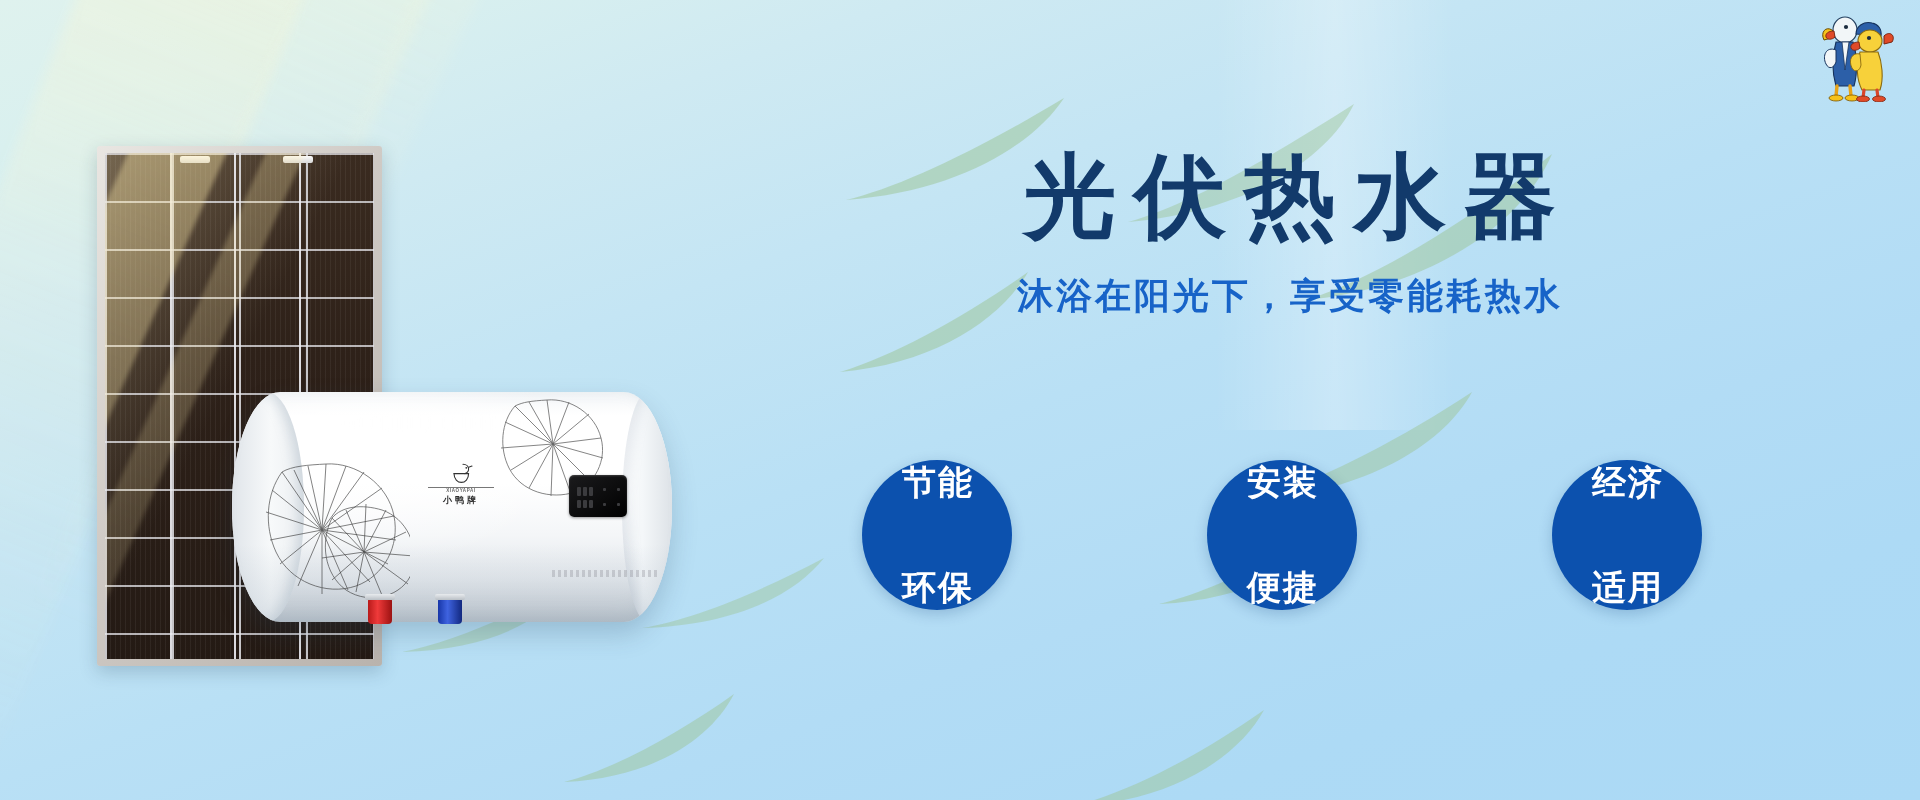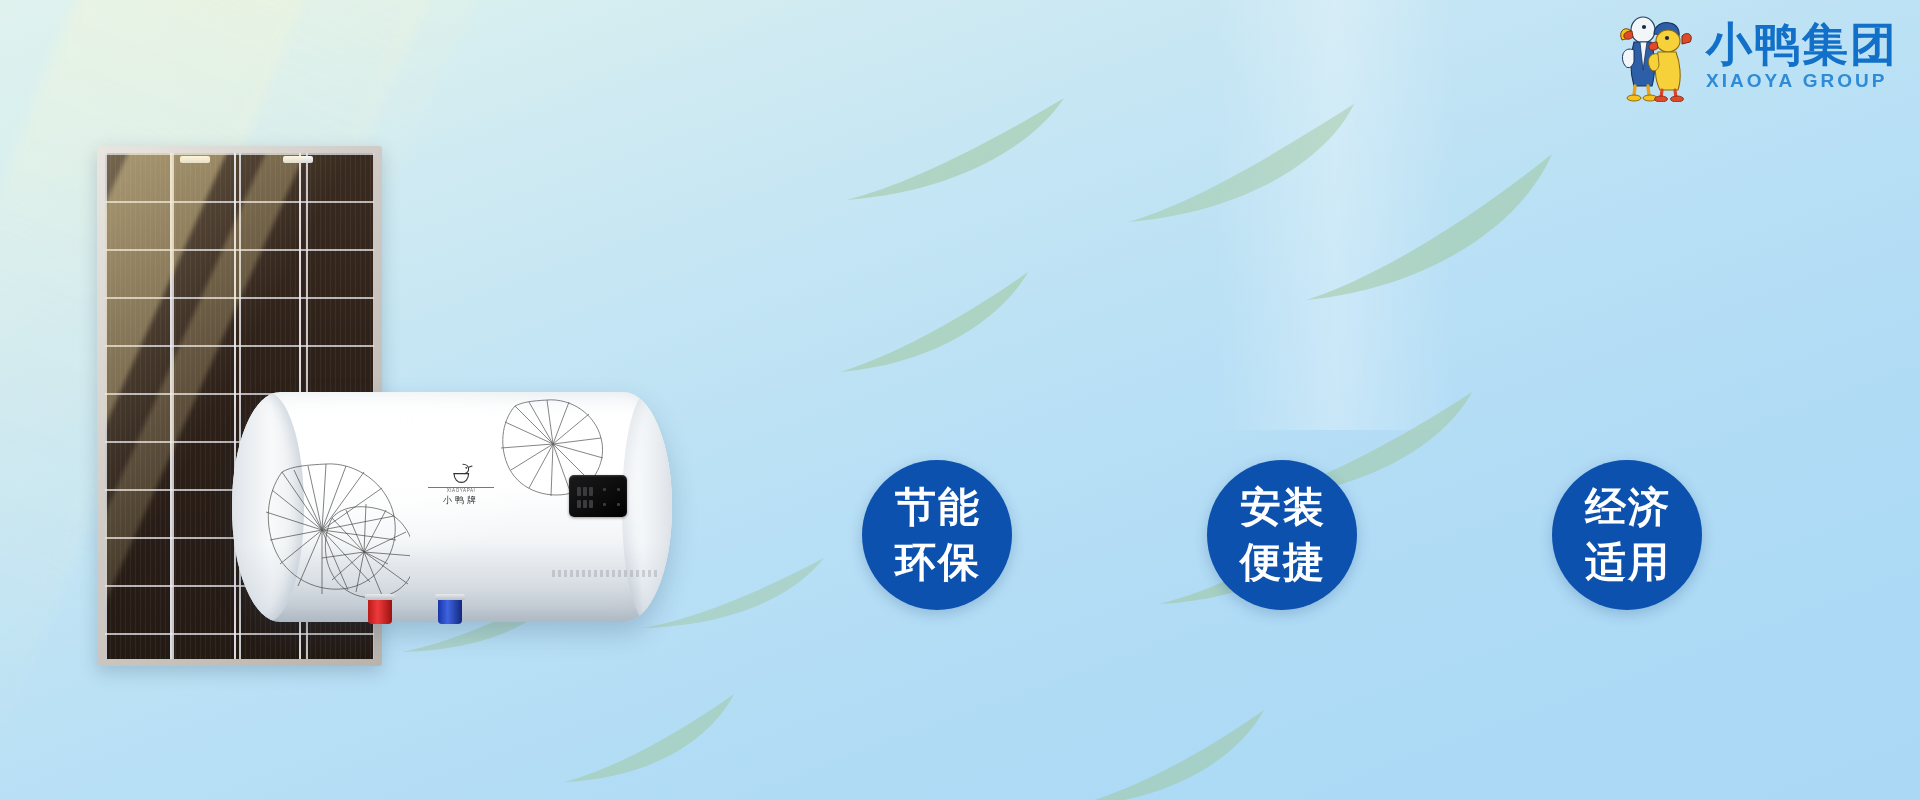--- a/index.html
+++ b/index.html
@@ -130,20 +130,21 @@
       linear-gradient(to bottom,
         #f2f5f7 0%,
         #ffffff 10%,
         #ffffff 40%,
         #f4f6f8 62%,
         #e4e8ec 82%,
         #d2d7dc 94%,
         #c3c9cf 100%);
     box-shadow:0 12px 26px rgba(40,70,95,.22), inset 0 -8px 18px rgba(150,165,180,.30);
     overflow:hidden;
+    font-weight:bold;
   }
   
   .endcap {
     position:absolute; left:-2px; top:0; width:74px; height:100%;
     border-radius:50%;
     background:linear-gradient(to right,#dfe4e9,#f7f9fa 55%,#eceff2);
     box-shadow:inset -6px 0 12px rgba(150,165,180,.35);
   }
   .endcap-r {
     position:absolute; right:-2px; top:0; width:52px; height:100%;
@@ -230,22 +231,22 @@
     position:absolute; left:862px; top:460px;
     width:840px;
     display:flex; justify-content:space-between; align-items:center;
   }
   .badge {
     width:150px; height:150px;
     border-radius:50%;
     background:#0C51AE;
     color:#ffffff;
     display:flex; flex-direction:column;
-    align-items:center; justify-content:center;
-    font-size:41px; font-weight:700;
+    align-items:center; justify-content:space-between;
+    font-size:34px; font-weight:700;
     letter-spacing:2px; line-height:1.33;
     text-indent:2px;
     box-shadow:0 4px 14px rgba(10,55,115,.22);
   }
 
   
   .logo {
     position:absolute; right:22px; top:10px;
     display:flex; align-items:center; gap:10px;
   }
@@ -393,20 +394,24 @@
         <div class="seg" style="left:48px; top:28px; width:3px;  height:3px;"></div>
       </div>
 
       <div class="rating-label"></div>
     </div>
 
     <div class="pipe red"></div>
     <div class="pipe blue"></div>
   </div>
 
+  <div class="headline">
+    <div class="title">光伏热水器</div>
+    <div class="subtitle">沐浴在阳光下，享受零能耗热水</div>
+  </div>
 
   <div class="badges">
     <div class="badge">
       <span>节能</span>
       <span>环保</span>
     </div>
     <div class="badge">
       <span>安装</span>
       <span>便捷</span>
     </div>
@@ -438,19 +443,15 @@
         <ellipse cx="58" cy="31" rx="12" ry="11" fill="#F7D13A" stroke="#8a6a10" stroke-width="1.1"></ellipse>
         <path d="M47 32 C 41 32, 38 35, 39 38 C 40 41, 45 41, 48 38 Z" fill="#E04A28" stroke="#7a2510" stroke-width="0.9"></path>
         <circle cx="57" cy="28" r="2.1" fill="#1b2b3e"></circle>
         <path d="M48 42 C 44 56, 45 70, 50 80 L 68 80 C 72 68, 70 52, 66 42 Z" fill="#F7D13A" stroke="#8a6a10" stroke-width="1.1"></path>
         <path d="M48 44 C 40 42, 36 50, 40 58 C 43 63, 48 61, 49 55 Z" fill="#F7D13A" stroke="#8a6a10" stroke-width="0.9"></path>
         <path d="M52 80 L 51 88 M65 80 L 66 88" stroke="#D9452A" stroke-width="3.2" stroke-linecap="round"></path>
         <ellipse cx="51" cy="89" rx="6.5" ry="3" fill="#E04A28" stroke="#7a2510" stroke-width="0.8"></ellipse>
         <ellipse cx="67" cy="89" rx="6.5" ry="3" fill="#E04A28" stroke="#7a2510" stroke-width="0.8"></ellipse>
       </g>
     </svg>
-    <div class="logo-text">
-      <div class="logo-cn">小鸭集团</div>
-      <div class="logo-en">XIAOYA GROUP</div>
-    </div>
   </div>
 
 </div>
 
 </body></html>

